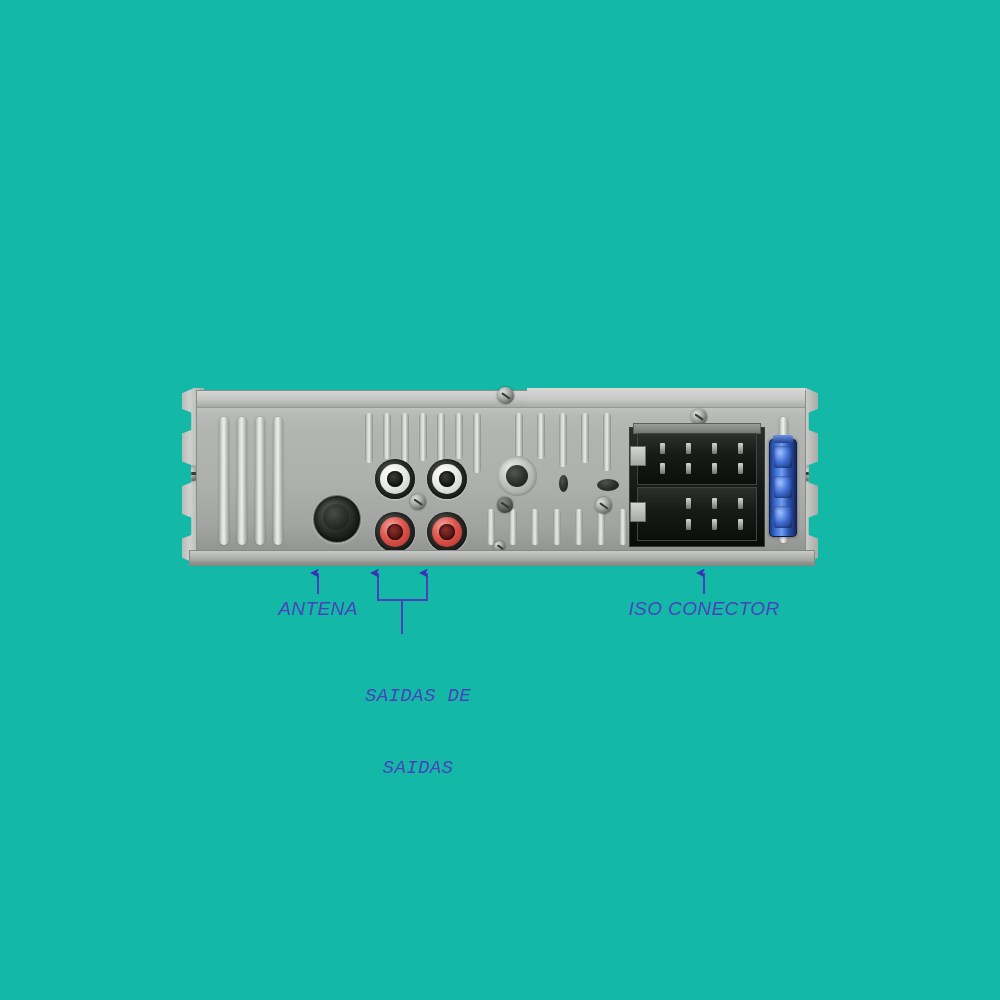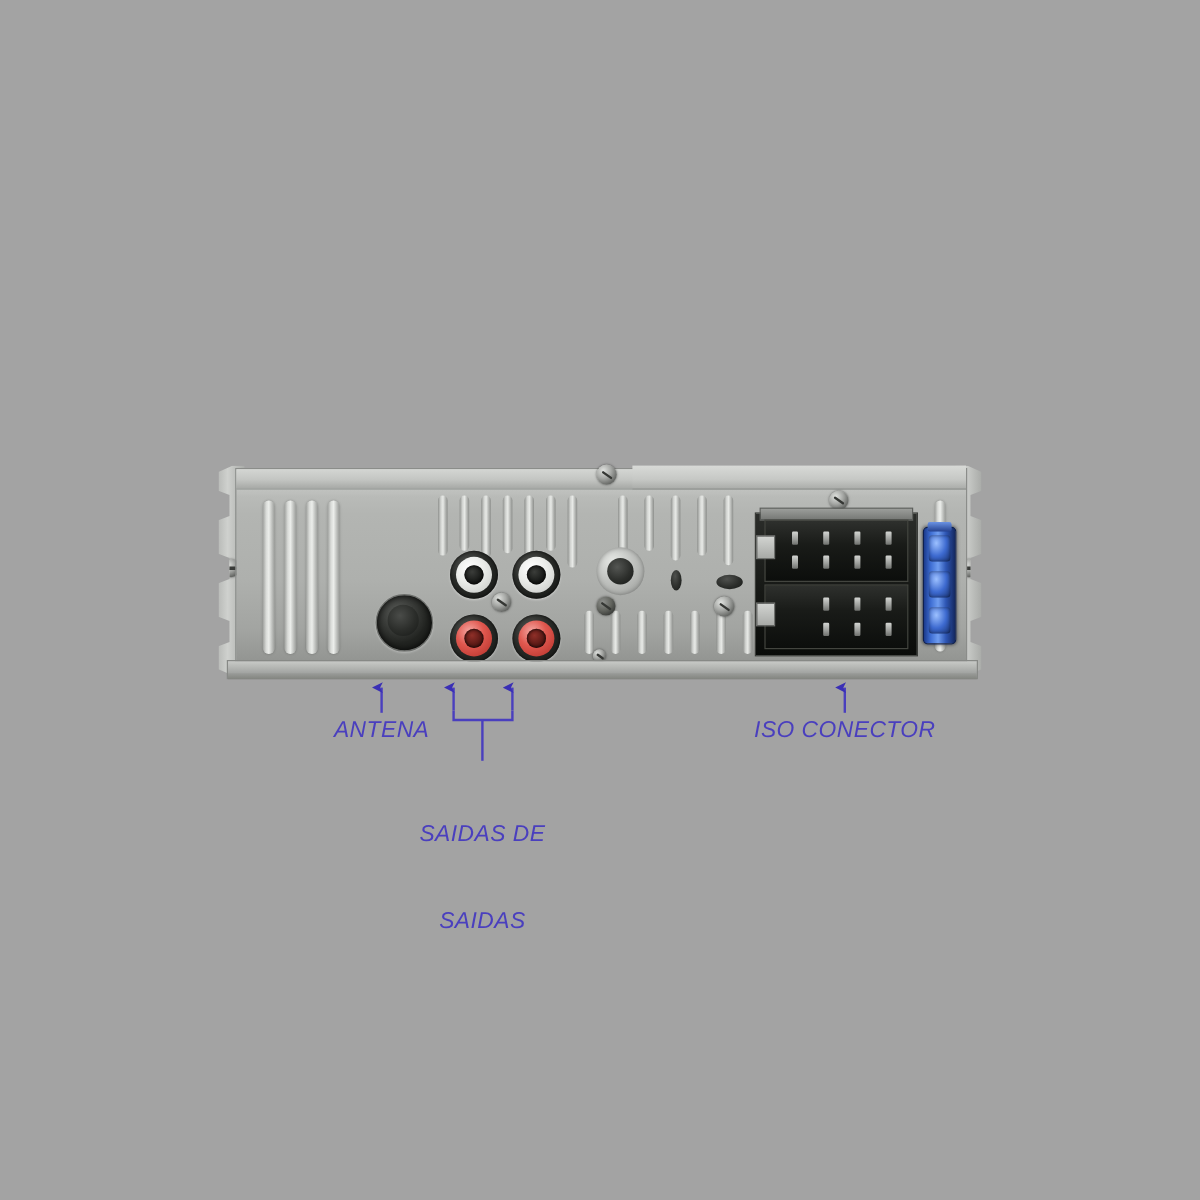--- a/index.html
+++ b/index.html
@@ -5,21 +5,21 @@
   html, body {
     margin: 0; padding: 0;
     width: 1000px; height: 1000px;
     background: #ffffff;
     font-family: "Liberation Sans", sans-serif;
     overflow: hidden;
   }
   #stage {
     position: relative;
     width: 1000px; height: 1000px;
-    background: #a3a3a3;
+    background: #14b8a6;
   }
 
   
   .unit {
     position: absolute;
     left: 182px; top: 388px;
     width: 636px; height: 175px;
   }
 
   
@@ -372,20 +372,20 @@
       <line x1="402" y1="600" x2="402" y2="634" stroke="#4a3fbe" stroke-width="2"></line>
     </g>
 
     <g>
       <line x1="704" y1="594" x2="704" y2="573" stroke="#4a3fbe" stroke-width="2" marker-end="url(#ar)"></line>
     </g>
   </svg>
 
   <div class="lbl" style="left:258px; top:598px; width:120px;">ANTENA</div>
 
-  <div class="lbl two" style="left:332px; top:636px; width:140px;">
+  <div class="lbl two" style="left:348px; top:636px; width:140px;font-family:Liberation Mono, monospace;">
     <div>SAIDAS DE</div>
     <div>SAIDAS</div>
   </div>
 
   <div class="lbl" style="left:614px; top:598px; width:180px;">ISO CONECTOR</div>
 
 </div>
 
 </body></html>

